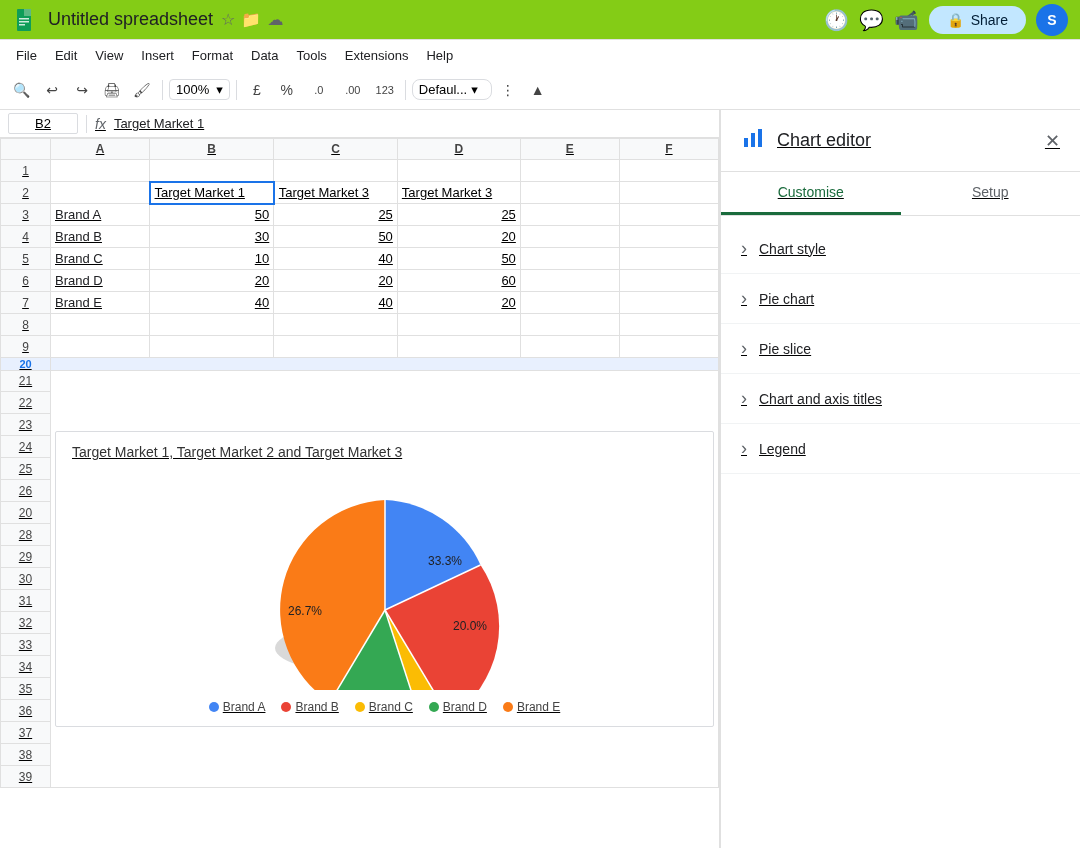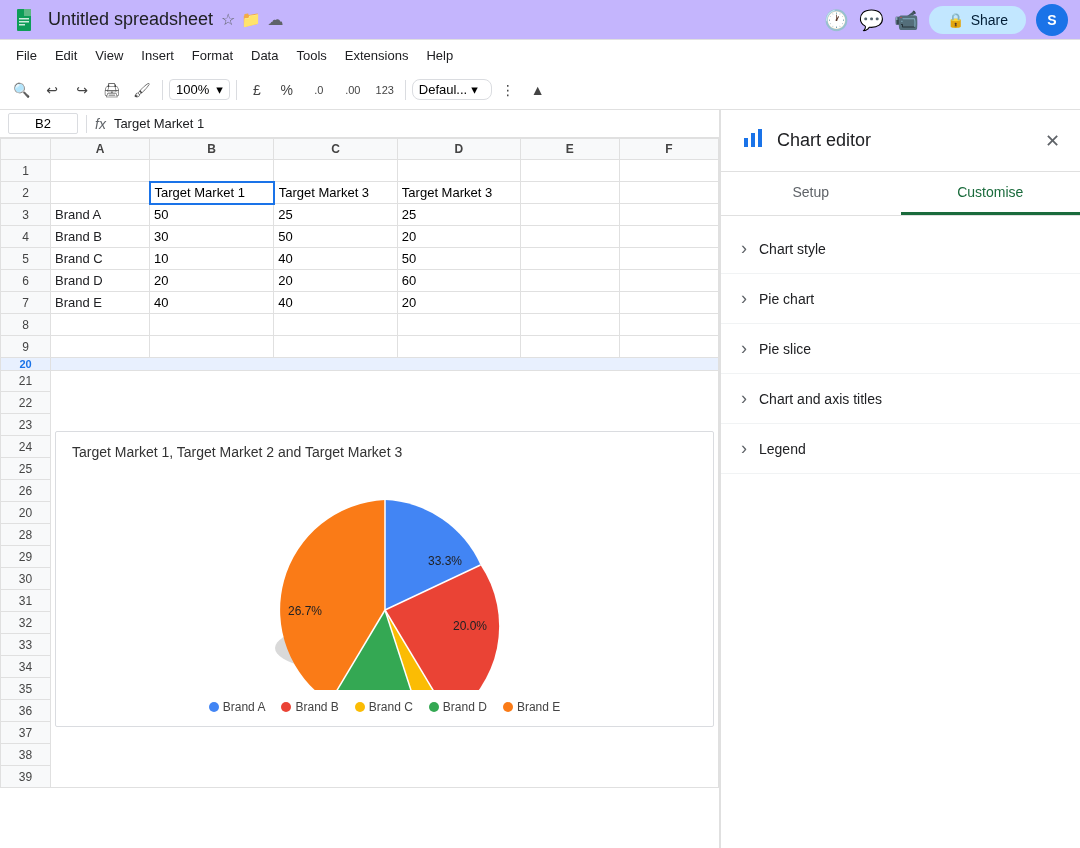--- a/index.html
+++ b/index.html
@@ -1,21 +1,21 @@
 <!DOCTYPE html>
 <html><head>
   <meta charset="utf-8">
   <style>
     * { box-sizing: border-box; margin: 0; padding: 0; }
     body { font-family: 'Arial', sans-serif; background: #fff; display: flex; flex-direction: column; height: 848px; overflow: hidden; font-size: 13px; }
 
     
     .top-bar {
       display: flex; align-items: center; padding: 4px 12px; height: 40px;
-      background: #c4b5fd; border-bottom: 1px solid #e0e0e0;
+      background: #84cc16; border-bottom: 1px solid #e0e0e0;
     }
     .app-logo { width: 28px; height: 28px; margin-right: 8px; flex-shrink: 0; }
     .file-title { font-size: 18px; color: #202124; margin-right: 8px; }
     .title-icons { display: flex; gap: 6px; align-items: center; color: #5f6368; margin-right: auto; }
     .title-icon { font-size: 16px; cursor: pointer; }
     .top-right { display: flex; align-items: center; gap: 10px; }
     .btn-share {
       background: #c2e7ff; color: #001d35; border: none; border-radius: 20px;
       padding: 6px 18px; font-size: 14px; font-weight: 500; cursor: pointer; display: flex; align-items: center; gap: 6px;
     }
@@ -45,21 +45,21 @@
     .zoom-select {
       display: flex; align-items: center; border: 1px solid #dadce0; border-radius: 4px;
       padding: 2px 6px; font-size: 13px; cursor: pointer; gap: 7px;
     }
     .font-box {
       border: 1px solid #dadce0; border-radius: 8px; padding: 2px 6px; font-size: 13px;
       display: flex; align-items: center; gap: 4px; cursor: pointer; min-width: 80px;
     }
 
     
-    .main-area { display: flex; flex: 1; overflow: hidden; }
+    .main-area { display: flex; flex: 1; overflow: hidden; text-decoration: underline; }
 
     
     .spreadsheet { flex: 1; display: flex; flex-direction: column; overflow: hidden; border-right: 1px solid #e0e0e0; }
 
     
     .formula-bar {
       display: flex; align-items: center; height: 28px; border-bottom: 1px solid #e0e0e0;
       padding: 0 8px; gap: 8px; background: #fff;
     }
     .cell-ref { width: 70px; border: 1px solid #dadce0; border-radius: 2px; padding: 2px 6px; font-size: 13px; text-align: center; }
@@ -67,21 +67,21 @@
     .formula-icon { color: #5f6368; font-size: 14px; font-style: italic; }
     .formula-text { font-size: 13px; color: #202124; }
 
     
     .grid-container { flex: 1; overflow: auto; position: relative; }
     .grid-table { border-collapse: collapse; width: 100%; }
     .col-header { background: #f8f9fa; border: 1px solid #e0e0e0; text-align: center; font-size: 12px; color: #444; padding: 3px 4px; min-width: 50px; position: sticky; top: 0; z-index: 2; }
     .row-header { background: #f8f9fa; border: 1px solid #e0e0e0; text-align: center; font-size: 12px; color: #444; padding: 3px 4px; width: 30px; position: sticky; left: 0; z-index: 1; }
     .cell { border: 1px solid #e0e0e0; padding: 2px 4px; font-size: 13px; min-width: 80px; height: 22px; white-space: nowrap; overflow: hidden; }
     .cell.selected { border: 2px solid #1a73e8; background: #e8f0fe; }
-    .cell.number { }
+    .cell.number { text-align: right; }
     .cell.header-row { background: #fff; }
     .cell.label-col { color: #202124; }
 
     
     .chart-area {
       background: #fff; border: 1px solid #dadce0; margin: 4px; padding: 12px 16px;
       border-radius: 2px; position: relative;
     }
     .chart-title { font-size: 14px; color: #333; margin-bottom: 8px; }
 
@@ -447,25 +447,25 @@
           <rect x="3" y="12" width="4" height="9" fill="#1a73e8"></rect>
           <rect x="10" y="7" width="4" height="14" fill="#1a73e8"></rect>
           <rect x="17" y="3" width="4" height="18" fill="#1a73e8"></rect>
         </svg>
       </span>
       <span class="editor-title">Chart editor</span>
       <span class="editor-close">✕</span>
     </div>
 
     <div class="editor-tabs">
+      <div class="editor-tab active">
+        <span>Customise</span>
+      </div>
       <div class="editor-tab">
         <span>Setup</span>
-      </div>
-      <div class="editor-tab active">
-        <span>Customise</span>
       </div>
     </div>
 
     <div class="editor-sections">
       <div class="editor-section">
         <span class="section-chevron">›</span>
         <span class="section-label">Chart style</span>
       </div>
       <div class="editor-section">
         <span class="section-chevron">›</span>

